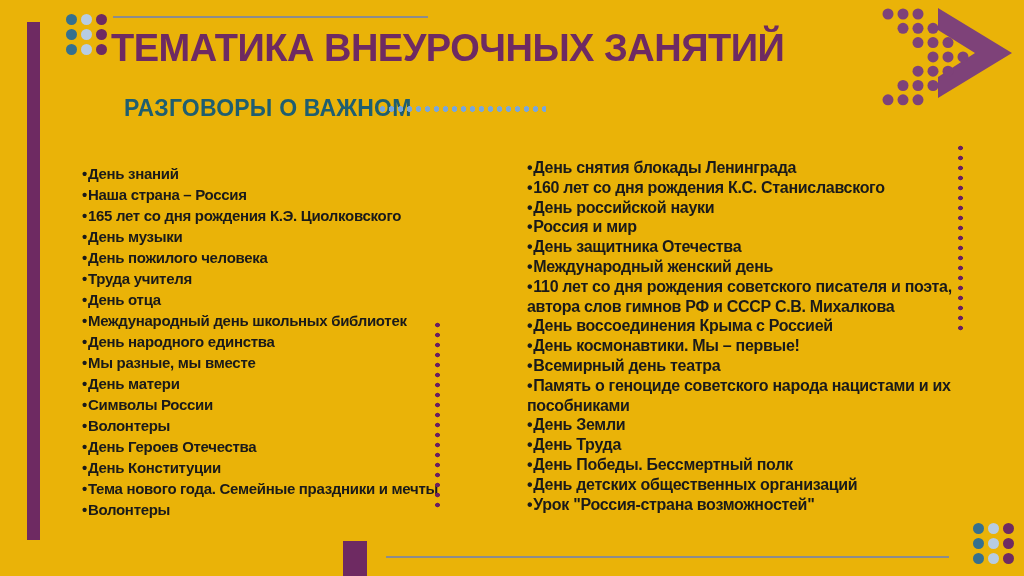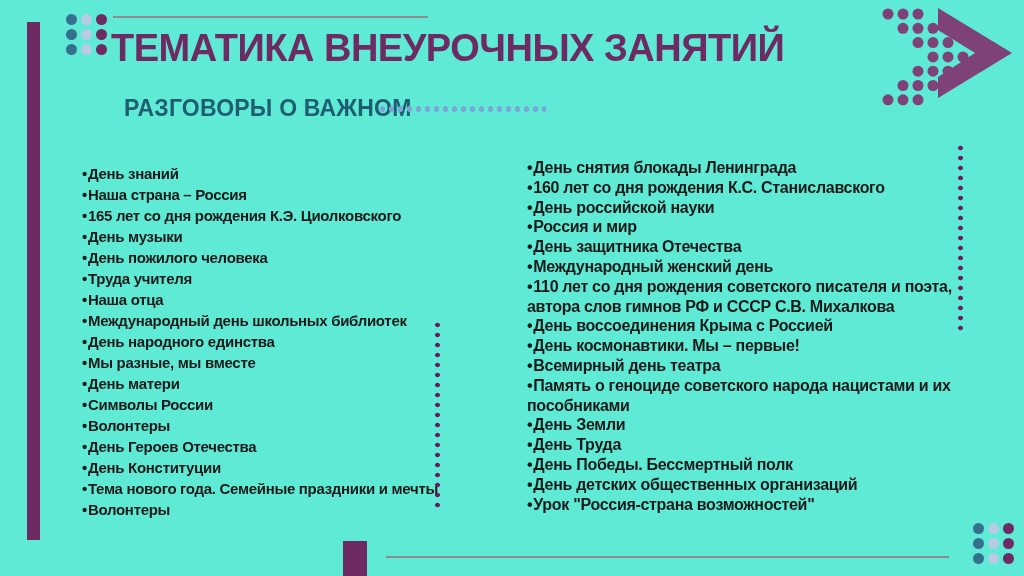--- a/index.html
+++ b/index.html
@@ -1,18 +1,18 @@
 <!DOCTYPE html>
 <html style="--purple: #6e2a62; --arrow-purple: #7e4279; --dot-purple: #6b2160; --teal: #35708f; --light-blue: #b7cce3; --subtitle-teal: #1f5e70; --dotted-blue: #7aa7d9; --line-gray: #8c8c8c; --text: #1a1a1a;"><head>
 <meta charset="utf-8">
 <style>
   html,body { margin:0; padding:0; background:#ffffff; }
   .stage {
     position:relative; width:1024px; height:576px; overflow:hidden;
-    background:#5eead4; font-family:"Liberation Sans", sans-serif;
+    background:#eab308; font-family:"Liberation Sans", sans-serif;
   }
   
   .left-bar { position:absolute; left:27px; top:22px; width:13px; height:518px;
     background:var(--purple,#6e2a62); }
   
   .dots-grid { position:absolute; display:grid;
     grid-template-columns:repeat(3,11px); grid-auto-rows:11px; gap:4px; }
   .dots-grid span { width:11px; height:11px; border-radius:50%; display:block; }
   .dots-grid.top-left { left:66px; top:14px; }
   .dots-grid.bottom-right { left:973px; top:523px; }
@@ -75,21 +75,21 @@
   <h2 class="subtitle">РАЗГОВОРЫ О ВАЖНОМ</h2>
   <div class="dotted-h"></div>
 
   <ul class="col left-col">
       <li><span class="bullet">•</span><span>День знаний</span></li>
       <li><span class="bullet">•</span><span>Наша страна – Россия</span></li>
       <li><span class="bullet">•</span><span>165 лет со дня рождения К.Э. Циолковского</span></li>
       <li><span class="bullet">•</span><span>День музыки</span></li>
       <li><span class="bullet">•</span><span>День пожилого человека</span></li>
       <li><span class="bullet">•</span><span>Труда учителя</span></li>
-      <li><span class="bullet">•</span><span>Наша отца</span></li>
+      <li><span class="bullet">•</span><span>День отца</span></li>
       <li><span class="bullet">•</span><span>Международный день школьных библиотек</span></li>
       <li><span class="bullet">•</span><span>День народного единства</span></li>
       <li><span class="bullet">•</span><span>Мы разные, мы вместе</span></li>
       <li><span class="bullet">•</span><span>День матери</span></li>
       <li><span class="bullet">•</span><span>Символы России</span></li>
       <li><span class="bullet">•</span><span>Волонтеры</span></li>
       <li><span class="bullet">•</span><span>День Героев Отечества</span></li>
       <li><span class="bullet">•</span><span>День Конституции</span></li>
       <li><span class="bullet">•</span><span>Тема нового года. Семейные праздники и мечты</span></li>
       <li><span class="bullet">•</span><span>Волонтеры</span></li>

